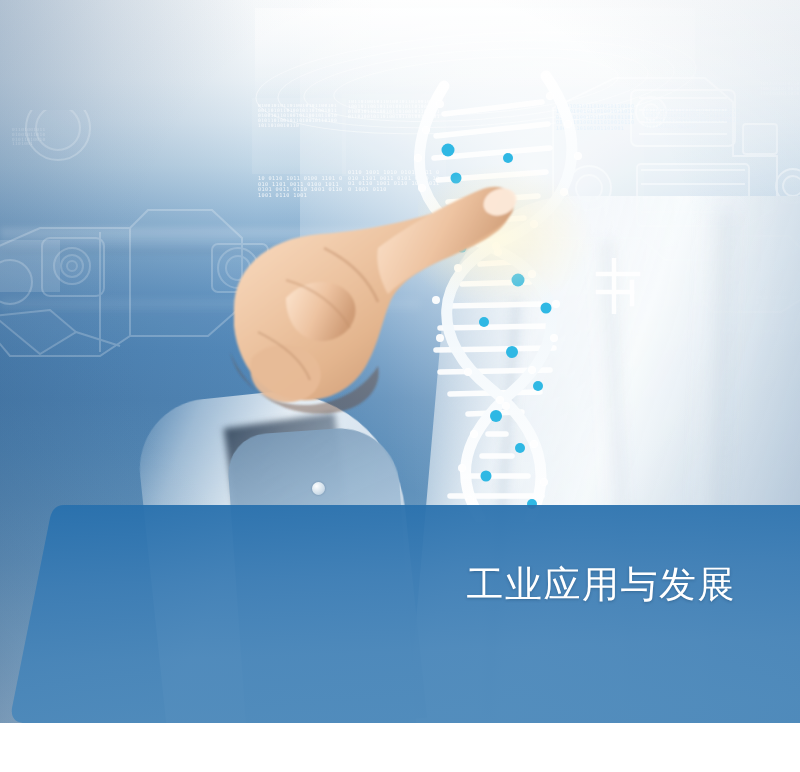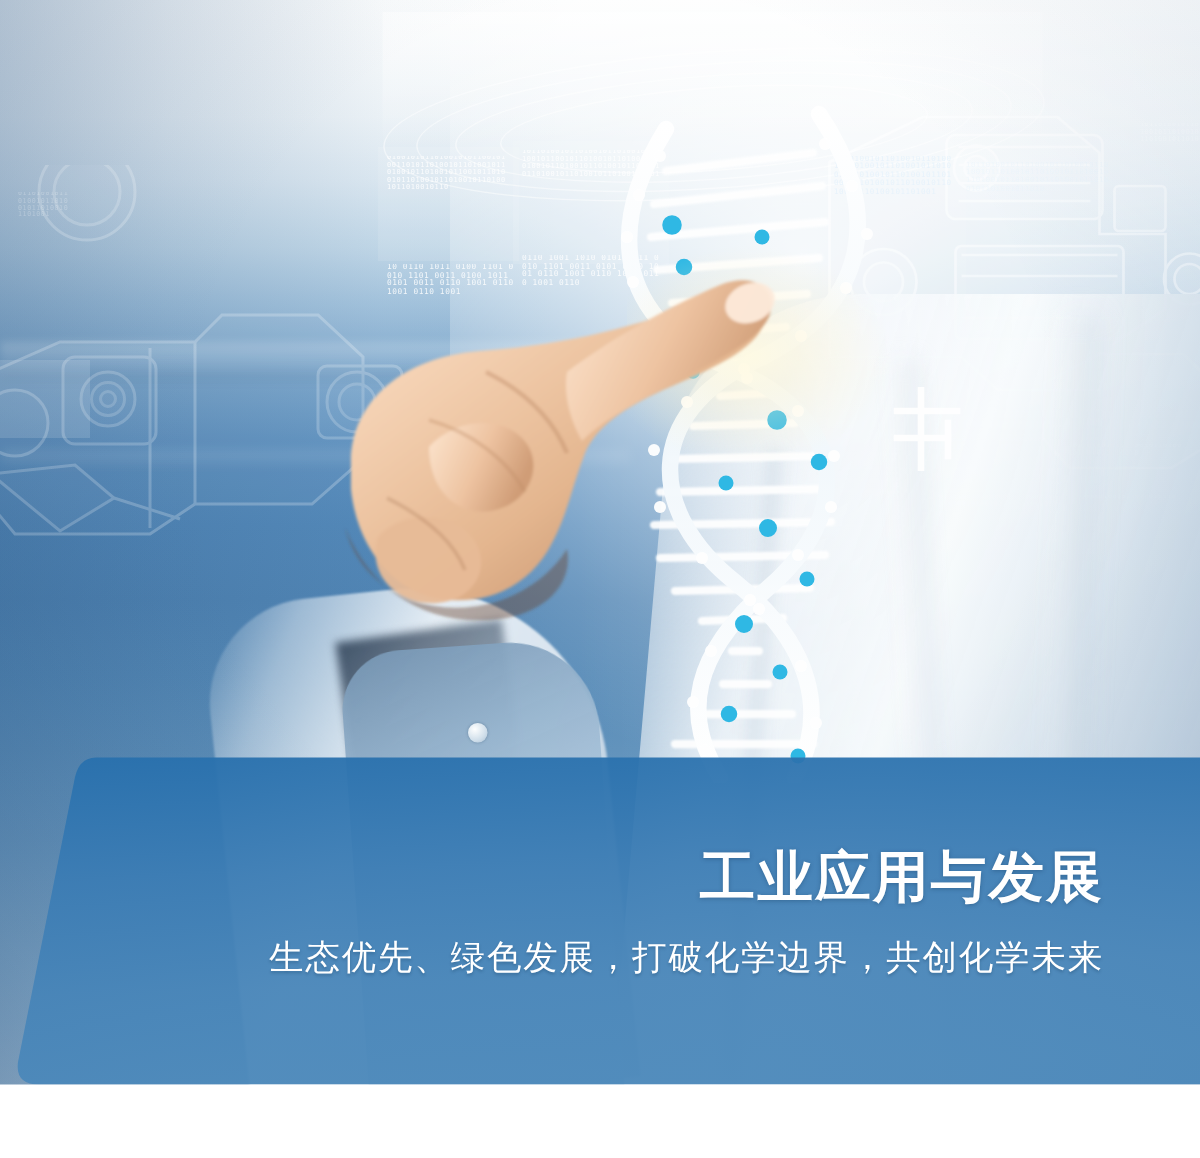--- a/index.html
+++ b/index.html
@@ -257,21 +257,21 @@
     position:absolute;
     left:0; top:498px;
     width:800px; height:228px;
   }
   .title{
     position:absolute;
     left:0; top:68px; width:736px;
     text-align:right;
     color:#ffffff;
     font-size:37px;
-    font-weight:bold;
+    font-weight:normal;
     letter-spacing:1.5px;
     line-height:1;
     text-shadow:0 1px 3px rgba(18,52,86,.35);
   }
   .subtitle{
     position:absolute;
     left:0; top:129px; width:736px;
     text-align:right;
     color:#ffffff;
     font-size:23px;
@@ -548,18 +548,17 @@
                L800 225
                L26 225
                Q10 225 12 210
                L50 20
                Q53 7 64 7 Z" fill="url(#bgrad)"></path>
     </svg>
   </div>
 
   <div class="caption">
     <div class="title">工业应用与发展</div>
-    <div class="subtitle">生态优先、绿色发展，打破化学边界，共创化学未来</div>
   </div>
 
   <div class="footer-strip"></div>
 
 </div>
 
 </body></html>

